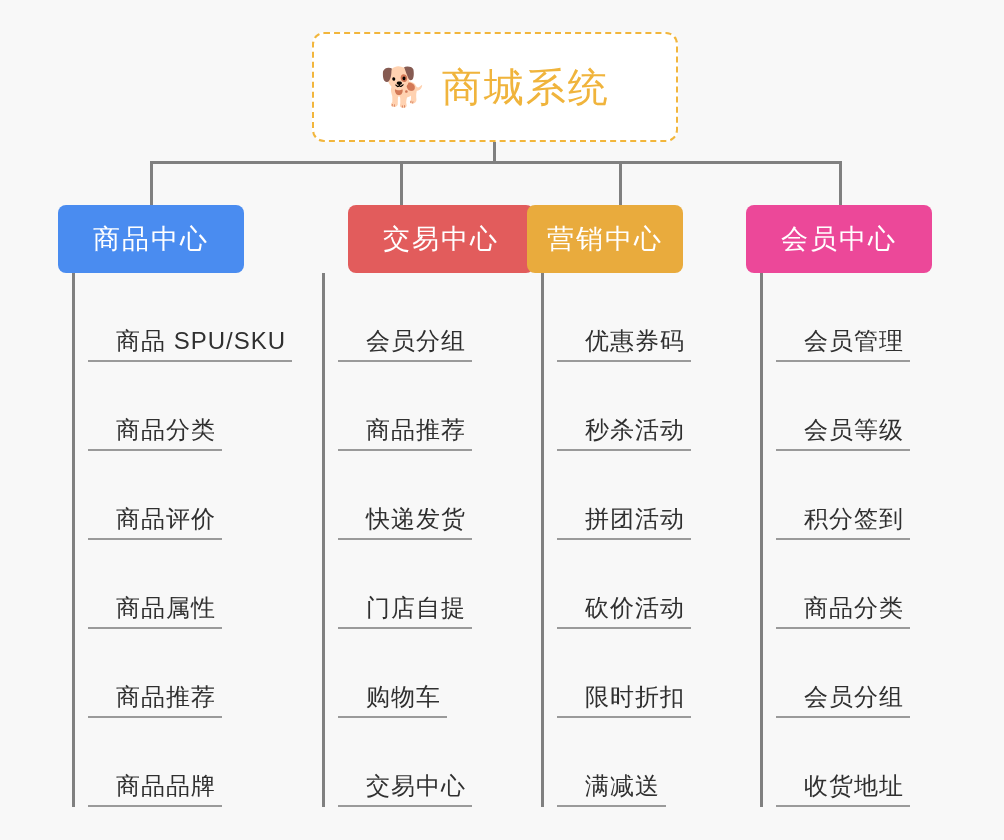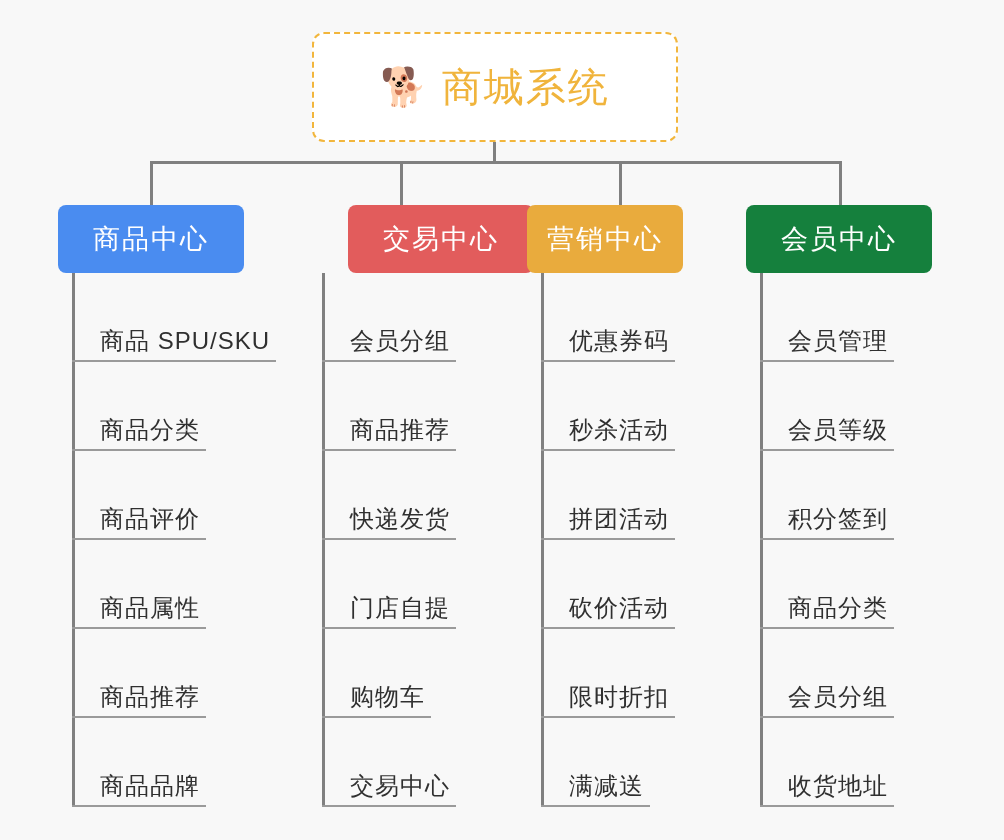--- a/index.html
+++ b/index.html
@@ -101,21 +101,21 @@
     padding: 0;
     list-style: none;
   }
   .leaf {
     position: relative;
     height: 89px;
     box-sizing: border-box;
   }
   .leaf-inner {
     position: absolute;
-    left: 0;
+    left: 16px;
     bottom: 0;
     padding: 0 6px 7px 28px;
     border-bottom: 2px solid #9a9a9a;
     white-space: nowrap;
   }
   .leaf-label {
     font-size: 24px;
     color: #303030;
     line-height: 1;
     letter-spacing: 1px;
@@ -217,21 +217,21 @@
         <li class="leaf">
           <div class="leaf-inner"><span class="leaf-label">限时折扣</span></div>
         </li>
         <li class="leaf">
           <div class="leaf-inner"><span class="leaf-label">满减送</span></div>
         </li>
       </ul>
   </div>
 
   <div class="branch" style="left:746px;">
-    <div class="cat-card" style="background: #15803d; width: 186px;">
+    <div class="cat-card" style="background: #ec4899; width: 186px;">
       <span class="cat-label">会员中心</span>
     </div>
     <div class="spine" style="height: 534px;"></div>
     <ul class="leaf-list">
         <li class="leaf">
           <div class="leaf-inner"><span class="leaf-label">会员管理</span></div>
         </li>
         <li class="leaf">
           <div class="leaf-inner"><span class="leaf-label">会员等级</span></div>
         </li>

